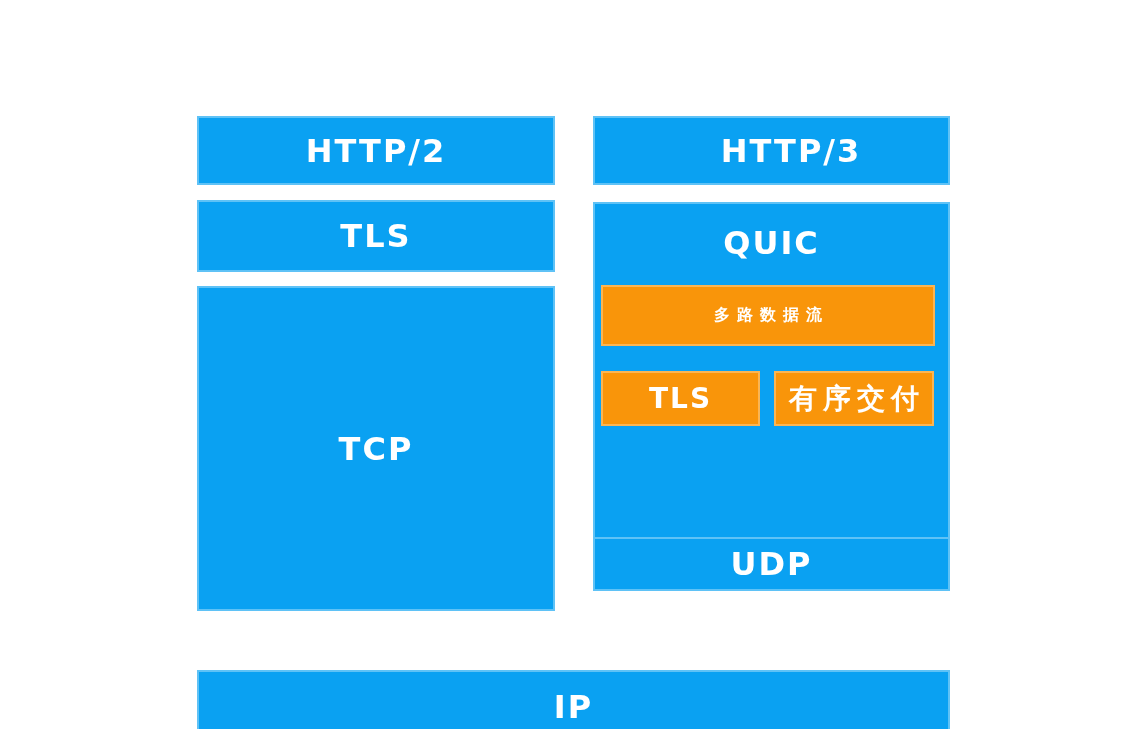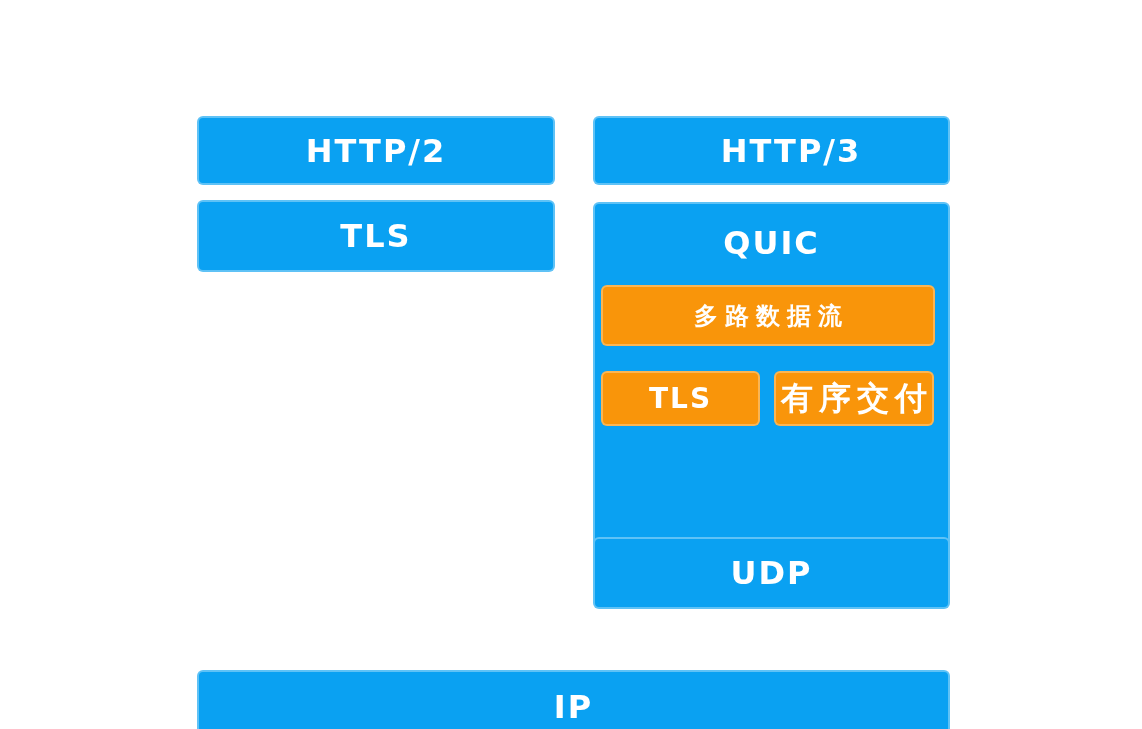--- a/index.html
+++ b/index.html
@@ -1,21 +1,21 @@
 <!DOCTYPE html>
 <html style="--blue: #0aa1f2; --orange: #f9950a; --label: #ffffff; --background: #ffffff;"><head>
 <meta charset="utf-8">
 <style>
   :root {
     --blue: #0aa1f2;
     --orange: #f9950a;
     --label: #ffffff;
     --background: #ffffff;
   }
-  * { margin: 0; padding: 0; box-sizing: border-box; border-radius: 6px; }
+  * { margin: 0; padding: 0; box-sizing: border-box; }
   body {
     background: var(--background);
     font-family: "DejaVu Sans", "Liberation Sans", sans-serif;
   }
   .canvas {
     position: relative;
     width: 1142px;
     height: 729px;
     background: var(--background);
     overflow: hidden;
@@ -35,22 +35,22 @@
   .orange {
     background: var(--orange);
     border: 2px solid rgba(255,255,255,0.30);
   }
   .lbl {
     color: var(--label);
     font-weight: bold;
     white-space: nowrap;
   }
   .latin { font-size: 32px; letter-spacing: 2px; }
-  .cjk   { font-size: 24px; letter-spacing: 7px; text-indent: 7px; }
-  .cjk-sm{ font-size: 32px; letter-spacing: 6px; text-indent: 6px; }
+  .cjk   { font-size: 16px; letter-spacing: 7px; text-indent: 7px; }
+  .cjk-sm{ font-size: 28px; letter-spacing: 6px; text-indent: 6px; }
 
   
   .http2-box { left: 197px; top: 116px; width: 358px; height: 69px; }
   .tls-left-box { left: 197px; top: 200px; width: 358px; height: 72px; }
   .tcp-box { left: 197px; top: 286px; width: 358px; height: 325px; }
 
   
   .http3-box { left: 593px; top: 116px; width: 357px; height: 69px; padding-left: 39px; }
   .quic-box { left: 593px; top: 202px; width: 357px; height: 368px; display: block; }
   .quic-title {
@@ -58,38 +58,41 @@
     display: flex;
     align-items: center;
     justify-content: center;
   }
   .quic-box .box { border-width: 2px; }
   .feature-multiplex { left: 6px; top: 81px; width: 334px; height: 61px; }
   .feature-tls { left: 6px; top: 167px; width: 159px; height: 55px; }
   .feature-ordered { left: 179px; top: 167px; width: 160px; height: 55px; }
   .feature-handshake { left: 6px; top: 237px; width: 159px; height: 63px; }
   .feature-reliability { left: 179px; top: 237px; width: 160px; height: 63px; }
-  .udp-box { left: 593px; top: 537px; width: 357px; height: 72px; align-items: center; }
+  .udp-box { left: 593px; top: 537px; width: 357px; height: 54px; align-items: center; }
 
   
   .ip-box { left: 197px; top: 649px; width: 753px; height: 74px; margin-top: 21px; }
 </style>
 </head>
 <body>
 
 <div class="canvas">
 
   <div class="box blue http2-box">
     <span class="lbl latin">HTTP/2</span>
   </div>
 
   <div class="box blue tls-left-box">
     <span class="lbl latin">TLS</span>
   </div>
 
+  <div class="box blue tcp-box">
+    <span class="lbl latin">TCP</span>
+  </div>
 
   <div class="box blue http3-box">
     <span class="lbl latin">HTTP/3</span>
   </div>
 
   <div class="box blue quic-box">
     <div class="quic-title">
       <span class="lbl latin">QUIC</span>
     </div>
 

